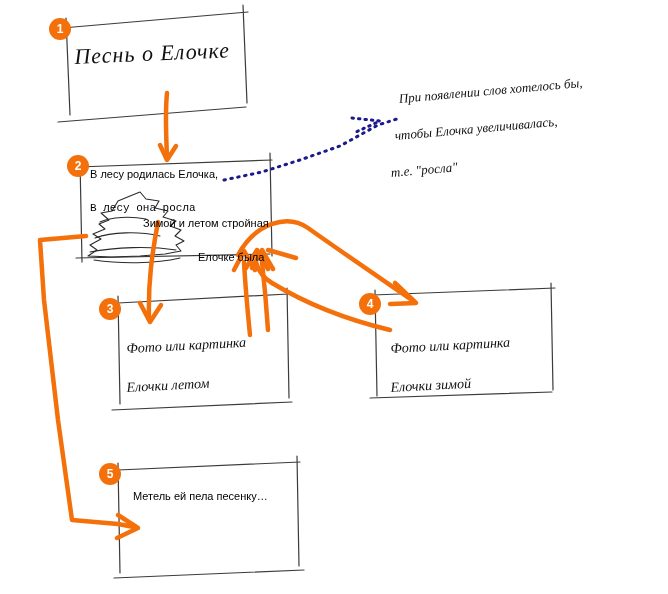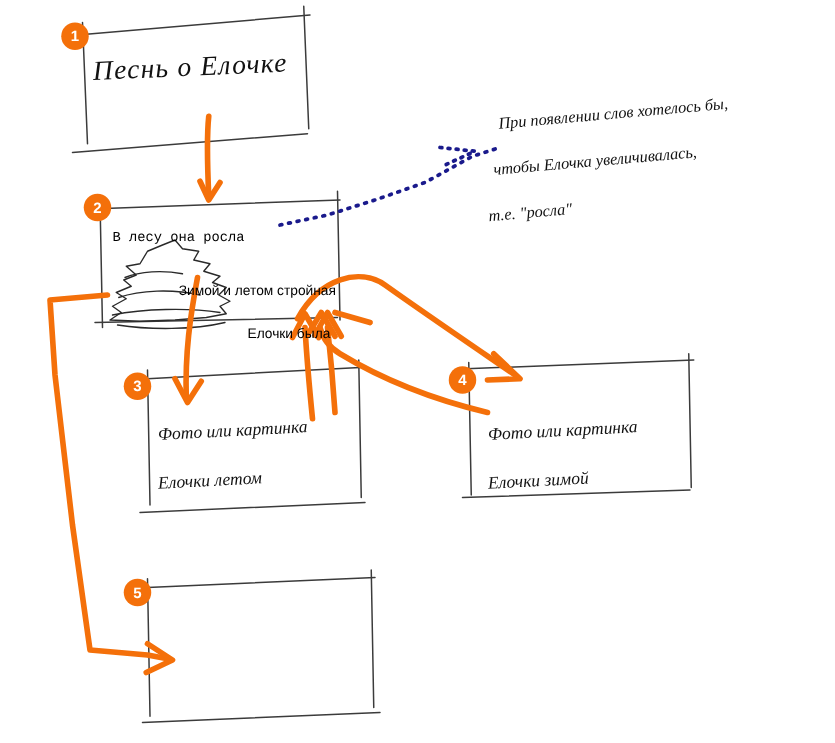--- a/index.html
+++ b/index.html
@@ -185,38 +185,42 @@
   <div class="badge" style="left:67px; top:155px;">2</div>
   <div class="badge" style="left:99px; top:298px;">3</div>
   <div class="badge" style="left:359px; top:293px;">4</div>
   <div class="badge" style="left:99px; top:463px;">5</div>
 
   <div class="textblock" style="left:74px; top:48px;">
     <div class="hand-text title-hand" style="position:relative; left:0; top:0;">Песнь о Елочке</div>
   </div>
 
   <div class="textblock" style="left:90px; top:166px;">
+    <div class="slide-text" style="position:relative; left:0; top:0;">В лесу родилась Елочка,</div>
     <div class="slide-text" style="position:relative; left:0; top:17px;font-family:Liberation Mono, monospace;">В лесу она росла</div>
   </div>
 
-  <div class="textblock" style="left:143px; top:225px;">
+  <div class="textblock" style="left:143px; top:215px;">
     <div class="slide-text" style="position:relative; left:0; top:0;">Зимой и летом стройная</div>
-    <div class="slide-text" style="position:relative; left:55px; top:17px;">Елочки была</div>
+    <div class="slide-text" style="position:relative; left:55px; top:17px;">Елочке была</div>
   </div>
 
   <div class="textblock" style="left:126px; top:340px;">
     <div class="hand-text placeholder-hand" style="position:relative; left:0; top:0;">Фото или картинка</div>
     <div class="hand-text placeholder-hand" style="position:relative; left:0; top:22px;">Елочки летом</div>
   </div>
 
   <div class="textblock" style="left:390px; top:340px;">
     <div class="hand-text placeholder-hand" style="position:relative; left:0; top:0;">Фото или картинка</div>
     <div class="hand-text placeholder-hand" style="position:relative; left:0; top:22px;">Елочки зимой</div>
   </div>
 
+  <div class="textblock" style="left:133px; top:488px;">
+    <div class="slide-text" style="position:relative; left:0; top:0;">Метель ей пела песенку…</div>
+  </div>
 
   <div class="textblock" style="left:398px; top:90px;">
     <div class="hand-text note-hand" style="position:relative; left:0; top:0;">При появлении слов хотелось бы,</div>
     <div class="hand-text note-hand" style="position:relative; left:-4px; top:20px;">чтобы Елочка увеличивалась,</div>
     <div class="hand-text note-hand" style="position:relative; left:-8px; top:40px;">т.е. "росла"</div>
   </div>
 
 </div>
 
 </body></html>

